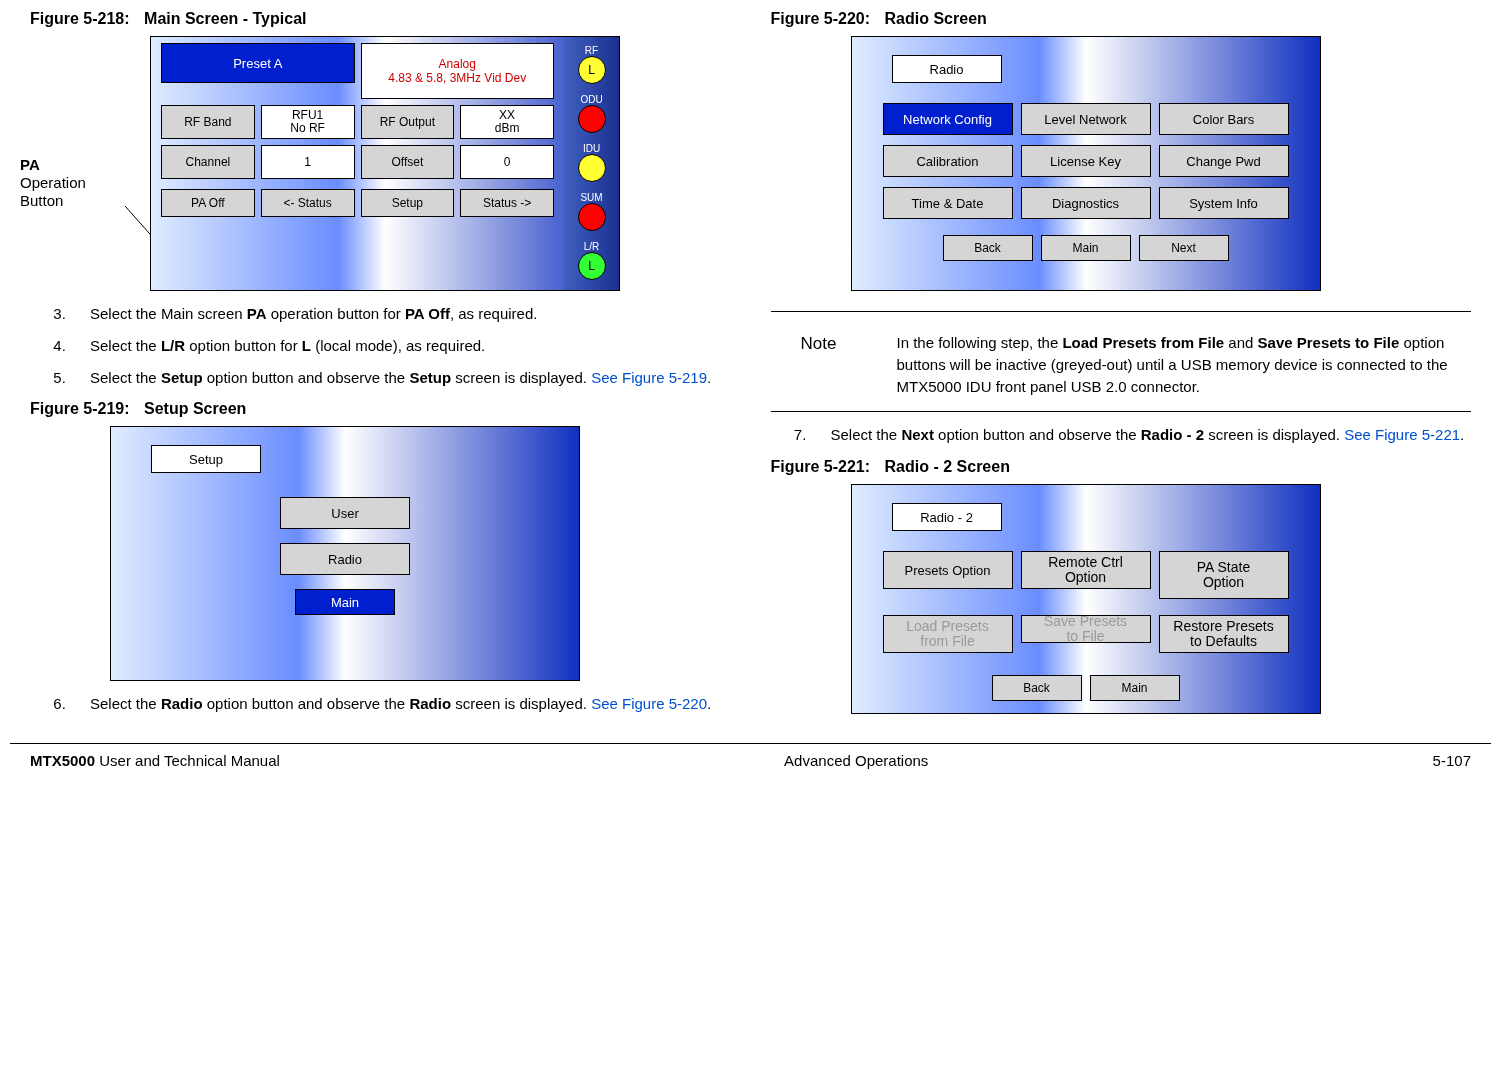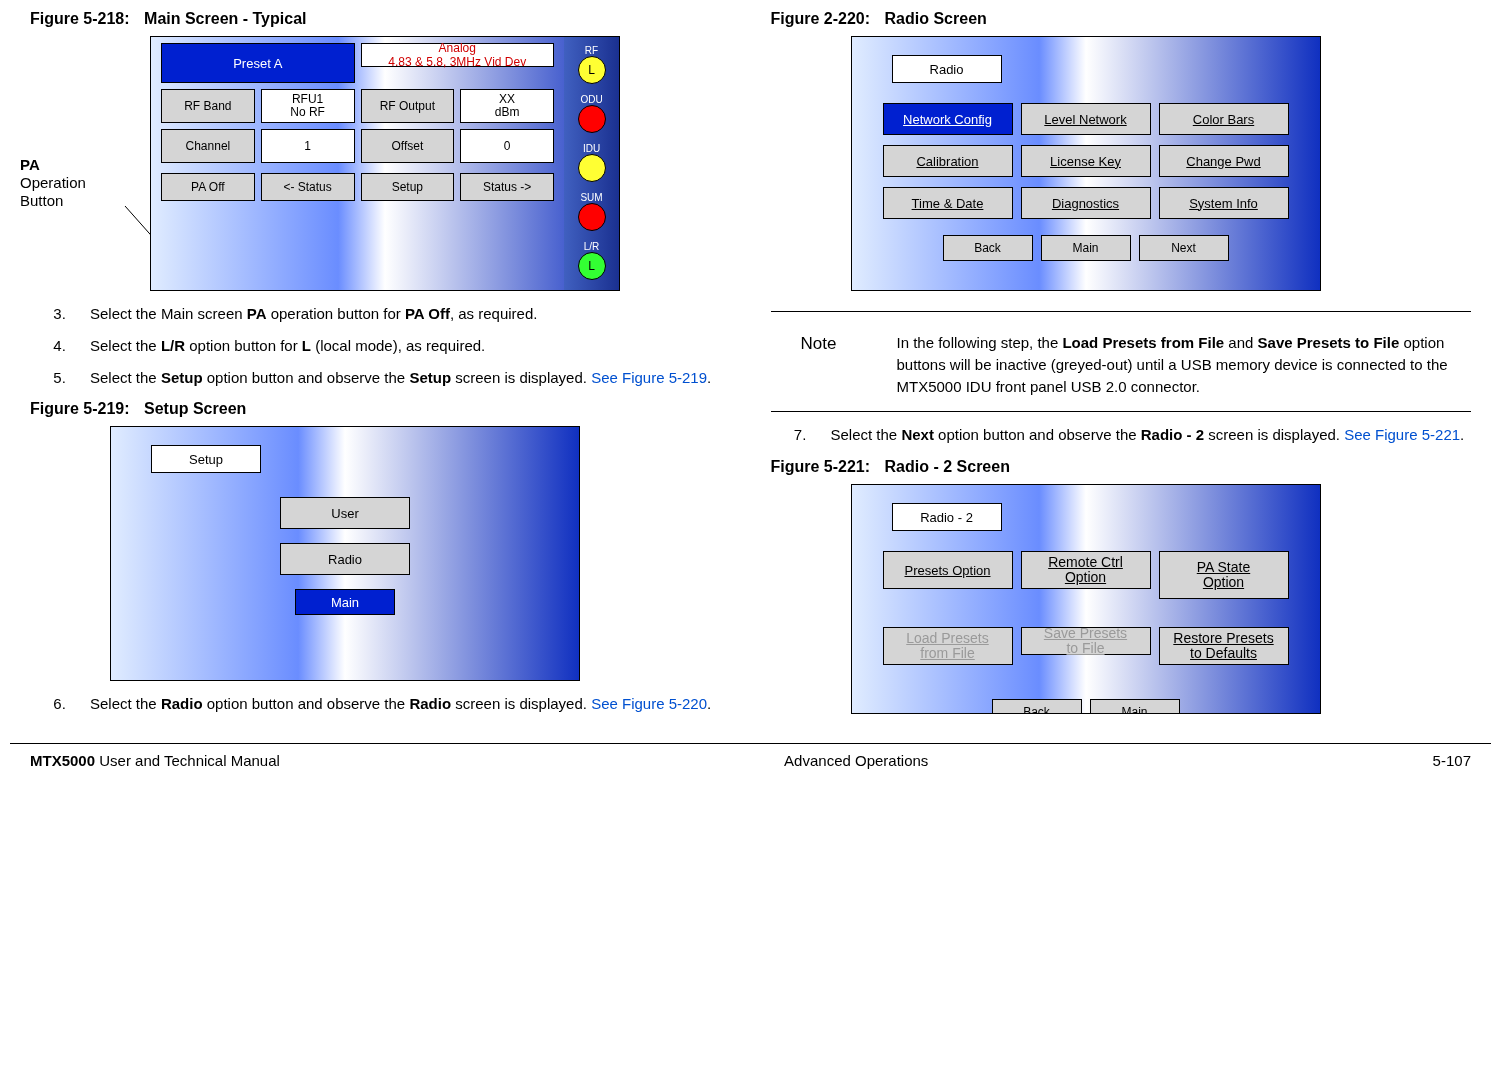--- a/index.html
+++ b/index.html
@@ -58,21 +58,21 @@
   .ledgroup { display:flex; flex-direction:column; align-items:center; gap:0; }
   .toprow, .gridrow, .botrow {
     display:flex; gap:6px; padding:6px 10px 0 10px;
   }
   .toprow .preset {
     flex:1; background:#0020d0; color:#fff; border:1px solid #000;
     display:flex; align-items:center; justify-content:center; height:40px; font-size:13px;
   }
   .toprow .analog {
     flex:1; background:#fff; color:#d00000; border:1px solid #000;
-    display:flex; flex-direction:column; align-items:center; justify-content:center; height:24px; font-size:12px;
+    display:flex; flex-direction:column; align-items:center; justify-content:center; height:56px; font-size:12px;
   }
   .cell {
     flex:1; border:1px solid #000; height:34px; display:flex; align-items:center; justify-content:center; font-size:12px; text-align:center; padding:0 2px;
   }
   .cell.grey { background:#d5d5d5; }
   .cell.white { background:#fff; }
   .cell.multi { flex-direction:column; line-height:1.1; }
   .botrow .cell { height:28px; font-size:12px; }
   .botrow { padding-bottom:8px; padding-top:10px; }
   
@@ -85,21 +85,21 @@
     display:flex; flex-direction:column; align-items:center; gap:14px; padding-top:10px;
   }
   .mbtn {
     width:130px; height:32px; border:1px solid #000; background:#d5d5d5;
     display:flex; align-items:center; justify-content:center; font-size:13px; text-align:center;
   }
   .mbtn.blue { background:#0020d0; color:#fff; }
   .mbtn.multi { flex-direction:column; line-height:1.1; font-size:14px; }
   .mbtn.disabled { color:#9a9a9a; }
   .rowbtns, .rowbtns2 { display:flex; gap:8px; }
-  .rowbtns .mbtn, .rowbtns2 .mbtn { width:130px;text-decoration:underline; }
+  .rowbtns .mbtn, .rowbtns2 .mbtn { width:130px; }
   .radio-grid { display:flex; flex-direction:column; gap:10px; align-items:center;}
   .radio-botrow { display:flex; gap:8px; margin-top:6px;}
   .radio-botrow .mbtn { width:90px; height:26px; font-size:12px;}
   
   ol.steps { margin:12px 0 12px 0; padding-left:40px; }
   ol.steps li { margin-bottom:10px; padding-left:20px; line-height:1.45; font-size:15px;}
   .link { color:#0050d0; }
   .note-row { display:flex; gap:36px; margin:20px 10px 14px 30px; line-height:1.45; font-size:15px;}
   .note-row .nlabel { font-size:17px; min-width:60px;}
   .callout {
@@ -225,21 +225,21 @@
     <ol class="steps" start="6">
       <li>
         <span>Select the </span><b>Radio</b><span> option button and observe the </span><b>Radio</b><span> screen is displayed.  </span><span class="link">See Figure 5-220</span><span>.</span>
       </li>
     </ol>
   </div>
 
   <div class="col">
 
     <div class="fig-title">
-      <span class="label">Figure 2-220:</span>
+      <span class="label">Figure 5-220:</span>
       <span class="text">Radio Screen</span>
     </div>
     <div class="screen-wrap wide">
       <div class="screen">
         <div class="titlebox">Radio</div>
         <div class="menuarea radio-grid" style="top:56px;">
           <div class="rowbtns">
             <div class="mbtn blue">Network Config</div>
             <div class="mbtn">Level Network</div>
             <div class="mbtn">Color Bars</div>
@@ -278,21 +278,21 @@
       </li>
     </ol>
 
     <div class="fig-title">
       <span class="label">Figure 5-221:</span>
       <span class="text">Radio - 2 Screen</span>
     </div>
     <div class="screen-wrap wide">
       <div class="screen" style="height:230px;">
         <div class="titlebox">Radio - 2</div>
-        <div class="menuarea radio-grid" style="top:56px; gap:28px;">
+        <div class="menuarea radio-grid" style="top:56px; gap:16px;">
           <div class="rowbtns">
             <div class="mbtn" style="height:38px;">Presets Option</div>
             <div class="mbtn multi" style="height:38px;">
               <div>Remote Ctrl</div>
               <div>Option</div>
             </div>
             <div class="mbtn multi" style="height:48px;">
               <div>PA State</div>
               <div>Option</div>
             </div>

